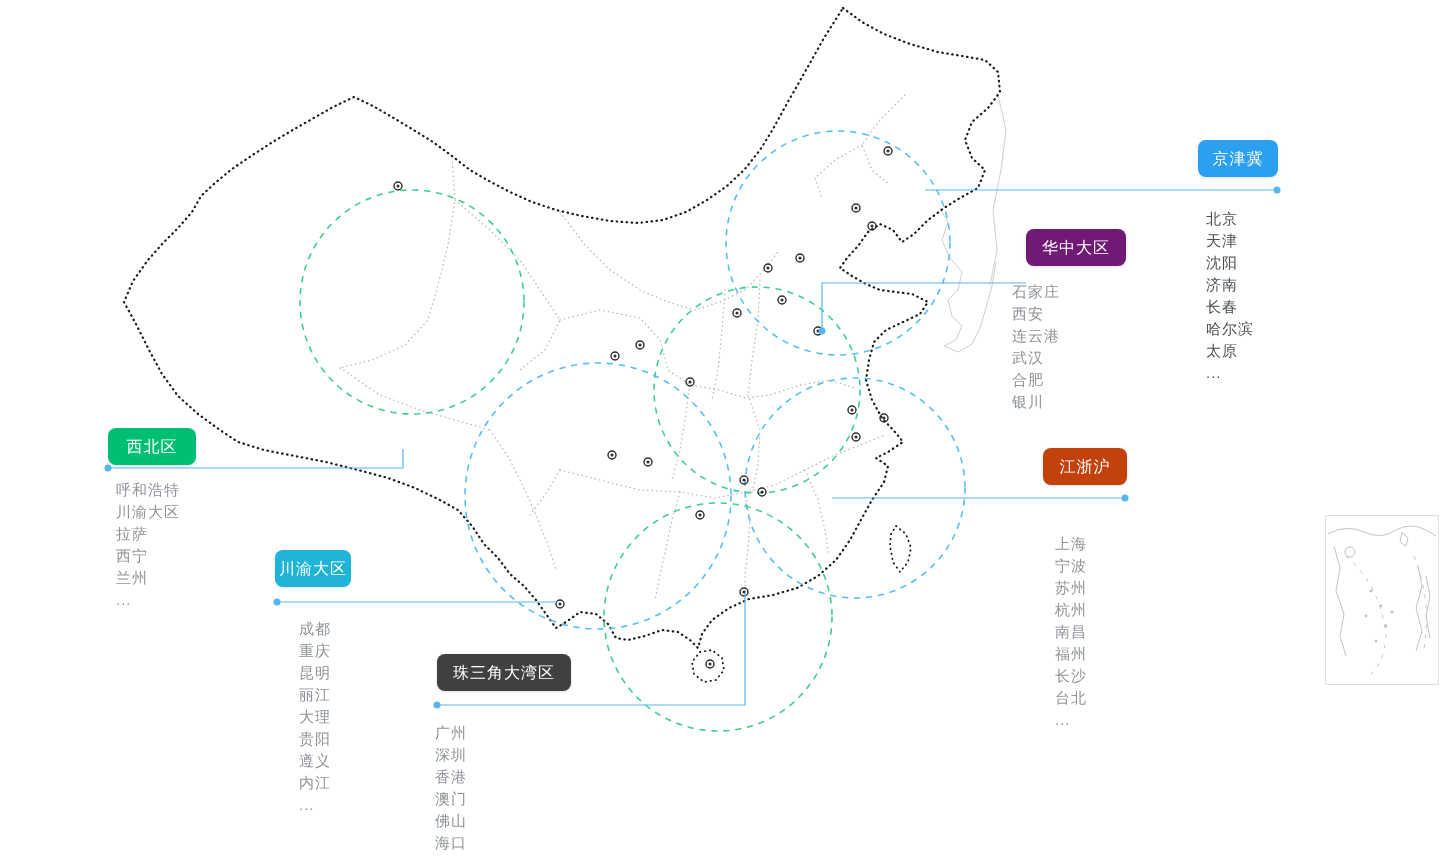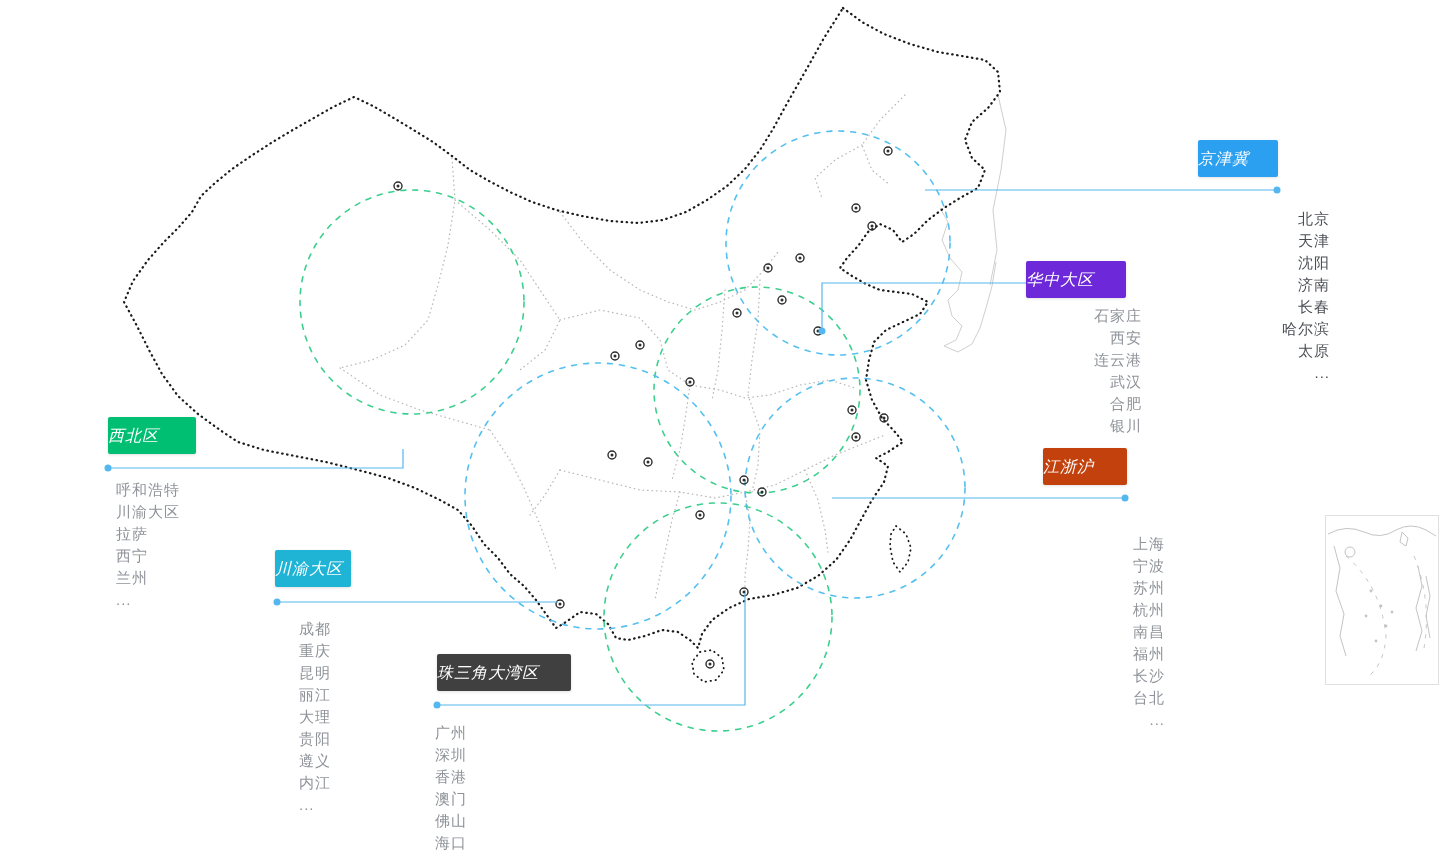--- a/index.html
+++ b/index.html
@@ -3,40 +3,39 @@
 <meta charset="utf-8">
 <style>
   * { margin:0; padding:0; box-sizing:border-box; }
   html,body { background:#ffffff; }
   body { font-family:"Liberation Sans","DejaVu Sans",sans-serif; }
   .stage { position:relative; width:1440px; height:868px; background:#ffffff; overflow:hidden; }
   .map-svg { position:absolute; left:0; top:0; }
 
   .region { position:absolute; }
   .tag {
-    position:absolute; height:37px; line-height:37px; 
-    color:#ffffff; font-size:16px; letter-spacing:1px; border-radius:2px;
+    position:absolute; height:37px; line-height:37px; text-align:center;
+    color:#ffffff; font-size:16px; letter-spacing:1px; border-radius:8px;
     box-shadow:0 1px 3px rgba(0,0,0,0.12);
-    font-style:italic;
   }
   .cities { position:absolute; font-size:15px; color:#8f9399; letter-spacing:1px; }
   .cities .city { line-height:22px; white-space:nowrap; }
-  .cities.center { text-align:right; }
+  .cities.center { text-align:left; }
   .region.dark .cities { color:#4a4e54; }
 
   #r-jingjinji { left:1198px; top:140px; }
   #r-jingjinji .tag { width:80px; }
   #r-jingjinji .cities { left:8px; top:68px; width:124px; }
 
   #r-huazhong { left:1026px; top:229px; }
   #r-huazhong .tag { width:100px; }
-  #r-huazhong .cities { left:-14px; top:76px; width:130px; }
+  #r-huazhong .cities { left:-14px; top:52px; width:130px; }
 
   #r-xibei { left:108px; top:417px; }
-  #r-xibei .tag { width:88px; }
+  #r-xibei .tag { width:88px;margin-top:11px; }
   #r-xibei .cities { left:8px; top:62px; width:140px; }
 
   #r-jiangzhehu { left:1043px; top:448px; }
   #r-jiangzhehu .tag { width:84px; }
   #r-jiangzhehu .cities { left:12px; top:85px; width:110px; }
 
   #r-chuanyu { left:275px; top:550px; }
   #r-chuanyu .tag { width:76px; }
   #r-chuanyu .cities { left:-3px; top:68px; width:130px;margin-left:27px; }
 
@@ -175,21 +174,21 @@
         <div class="city">沈阳</div>
         <div class="city">济南</div>
         <div class="city">长春</div>
         <div class="city">哈尔滨</div>
         <div class="city">太原</div>
         <div class="city">...</div>
       </div>
   </div>
 
   <div class="region" id="r-huazhong">
-    <div class="tag" style="background: #6d28d9; margin-top: 32px;">华中大区</div>
+    <div class="tag" style="background: #701a75;">华中大区</div>
     <div class="cities center">
         <div class="city">石家庄</div>
         <div class="city">西安</div>
         <div class="city">连云港</div>
         <div class="city">武汉</div>
         <div class="city">合肥</div>
         <div class="city">银川</div>
       </div>
   </div>
 

